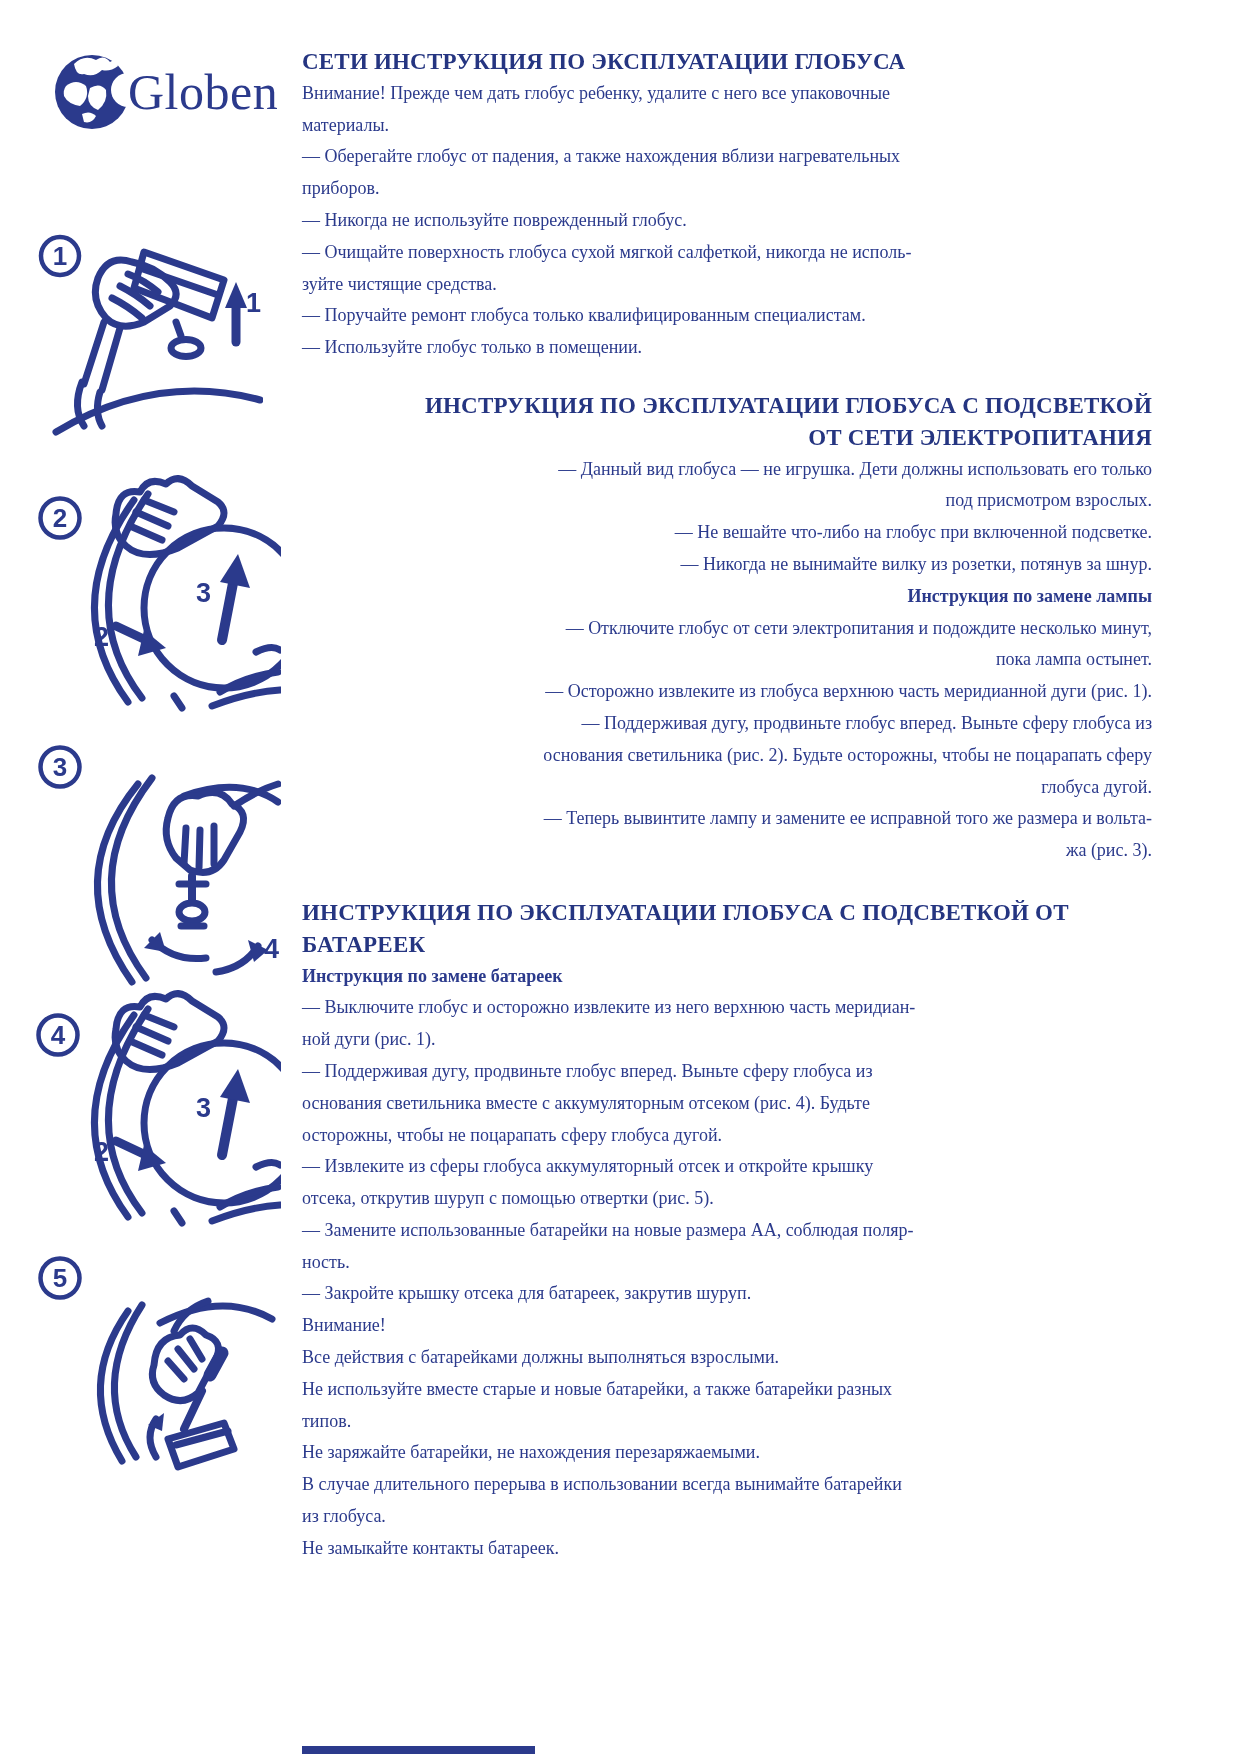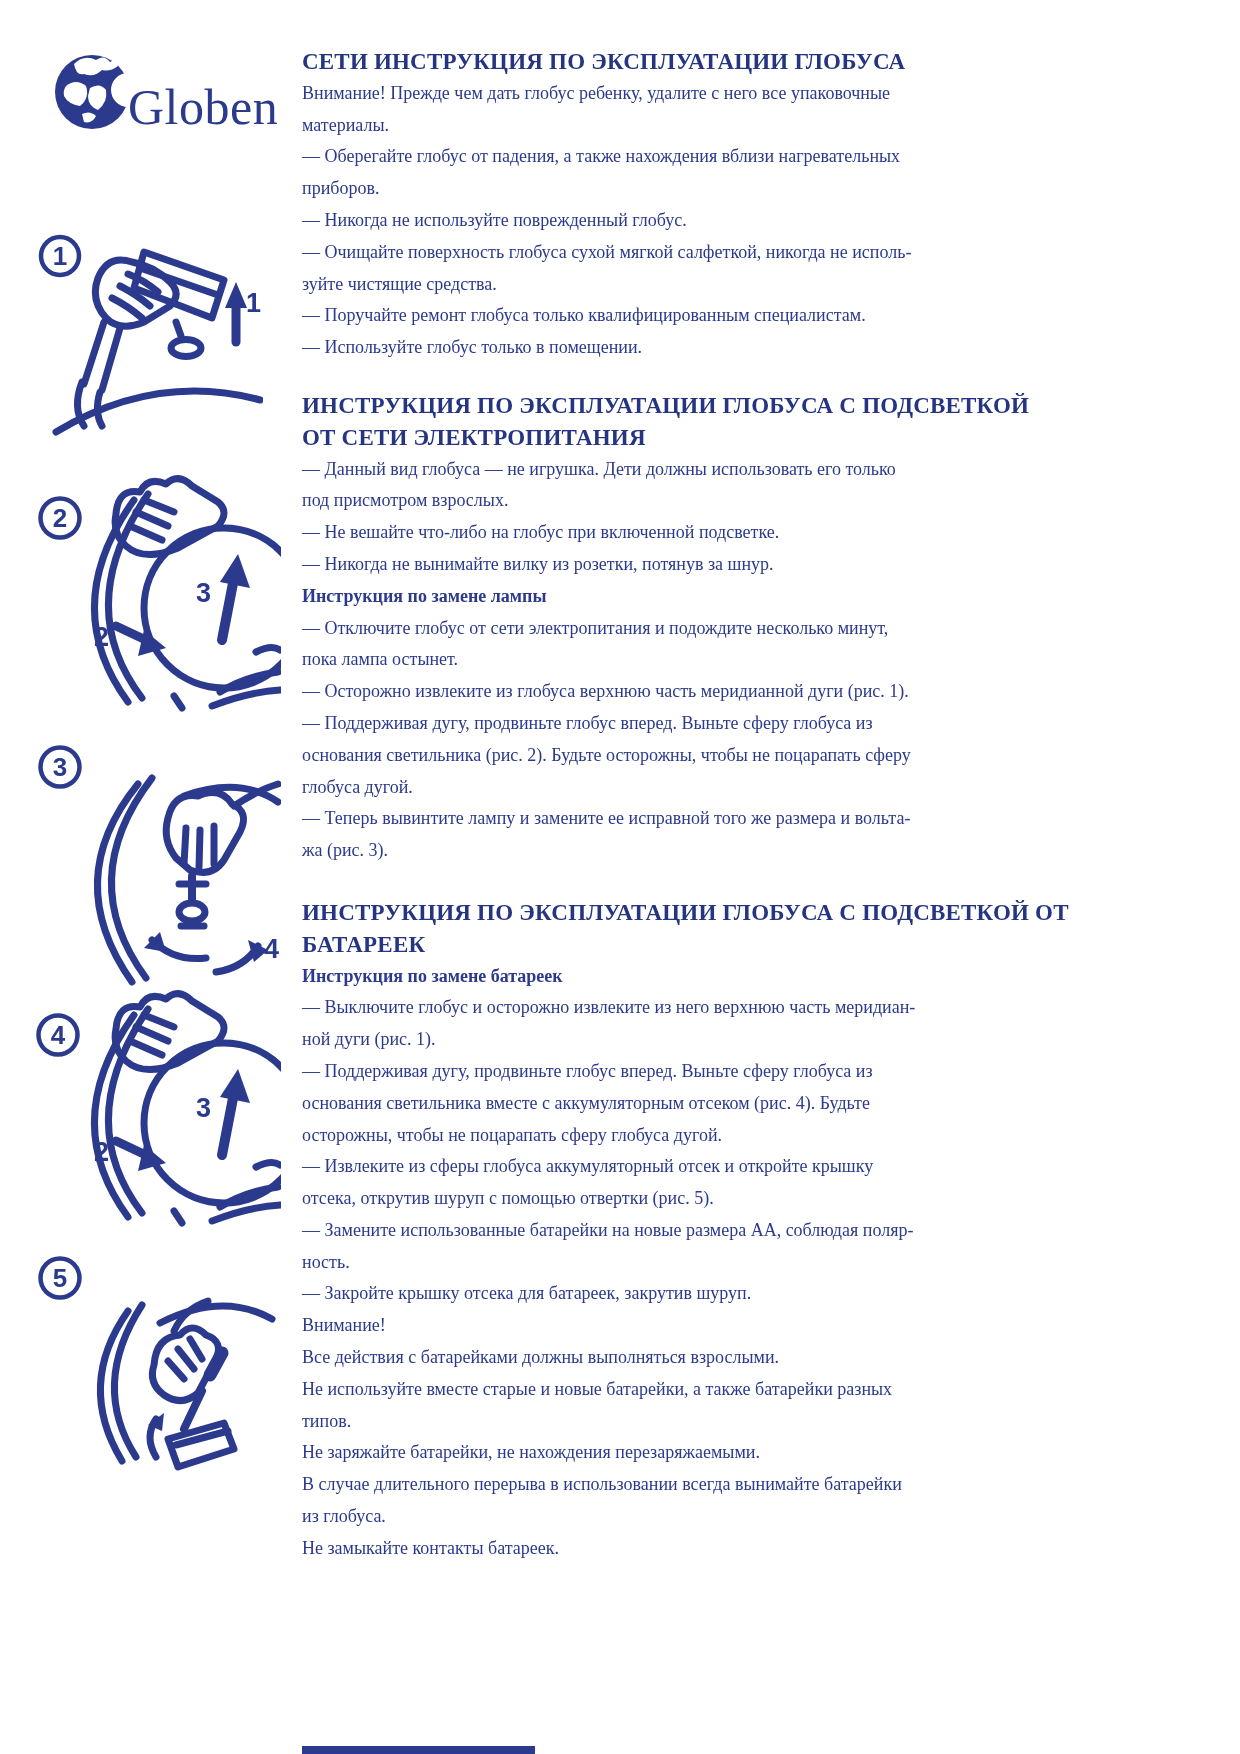--- a/index.html
+++ b/index.html
@@ -1,32 +1,32 @@
 <!DOCTYPE html>
 <html><head>
 <meta charset="utf-8">
 <style>
   html,body{margin:0;padding:0;}
   body{width:1240px;height:1754px;background:#ffffff;position:relative;
        font-family:"Liberation Serif", serif;color:#2b3a8c;overflow:hidden;}
   .page{position:absolute;inset:0;}
 
   
-  .logo{position:absolute;left:46px;top:48px;display:flex;align-items:flex-end;}
+  .logo{position:absolute;left:46px;top:48px;display:flex;align-items:center;}
   .logo-text{font-family:"Liberation Serif", serif;font-size:50px;color:#2b3a8c;
              margin-left:-14px;letter-spacing:0.5px;}
 
   
   .text-col{position:absolute;left:302px;top:46px;width:850px;}
   h2.sec{font-size:23px;line-height:31.8px;font-weight:bold;margin:0;
          white-space:pre-wrap;color:#253581;letter-spacing:0.2px;}
   p.block{font-size:18px;line-height:31.8px;margin:0;white-space:pre-wrap;}
   p.sub{font-weight:bold;}
   section{margin:0;}
-  .sec-gap-2{margin-top:26px;}
+  .sec-gap-2{margin-top:26px;text-align:right;}
   .sec-gap-3{margin-top:30px;}
 
   
   .figure{position:absolute;}
   .figure svg{width:100%;height:100%;display:block;}
   .ink path,.ink line,.ink ellipse,.ink circle{fill:none;stroke:#2b3a8c;
       stroke-width:7;stroke-linecap:round;stroke-linejoin:round;}
   .ink .w8{stroke-width:8;} .ink .w9{stroke-width:9;}
   .ink .w10{stroke-width:10;} .ink .w13{stroke-width:13;}
   .fillink{fill:#2b3a8c;stroke:none;}

